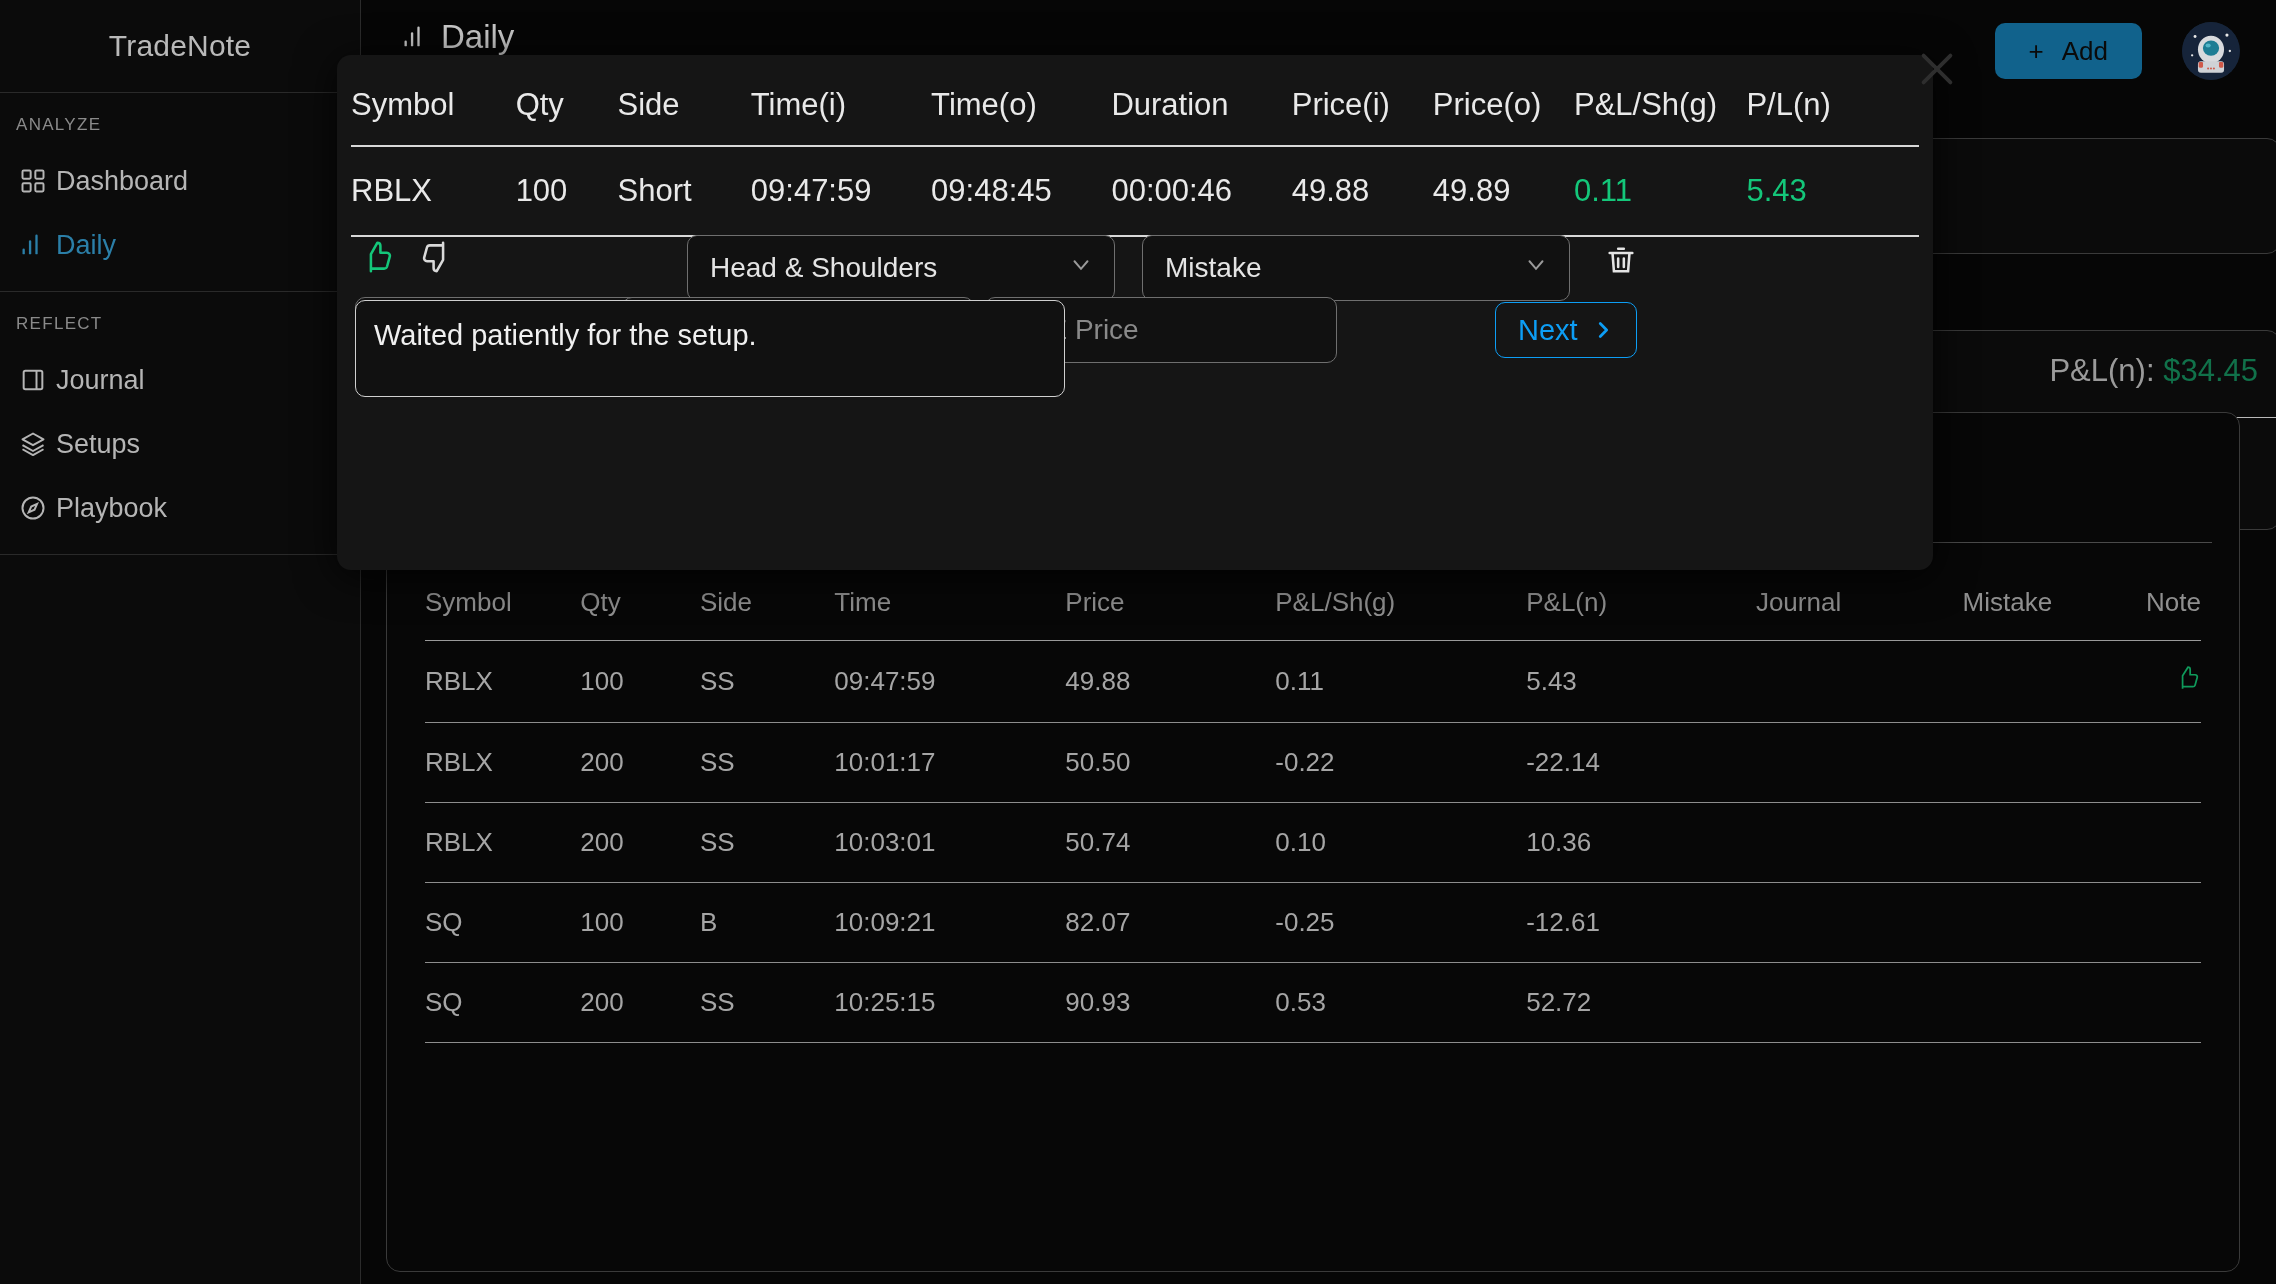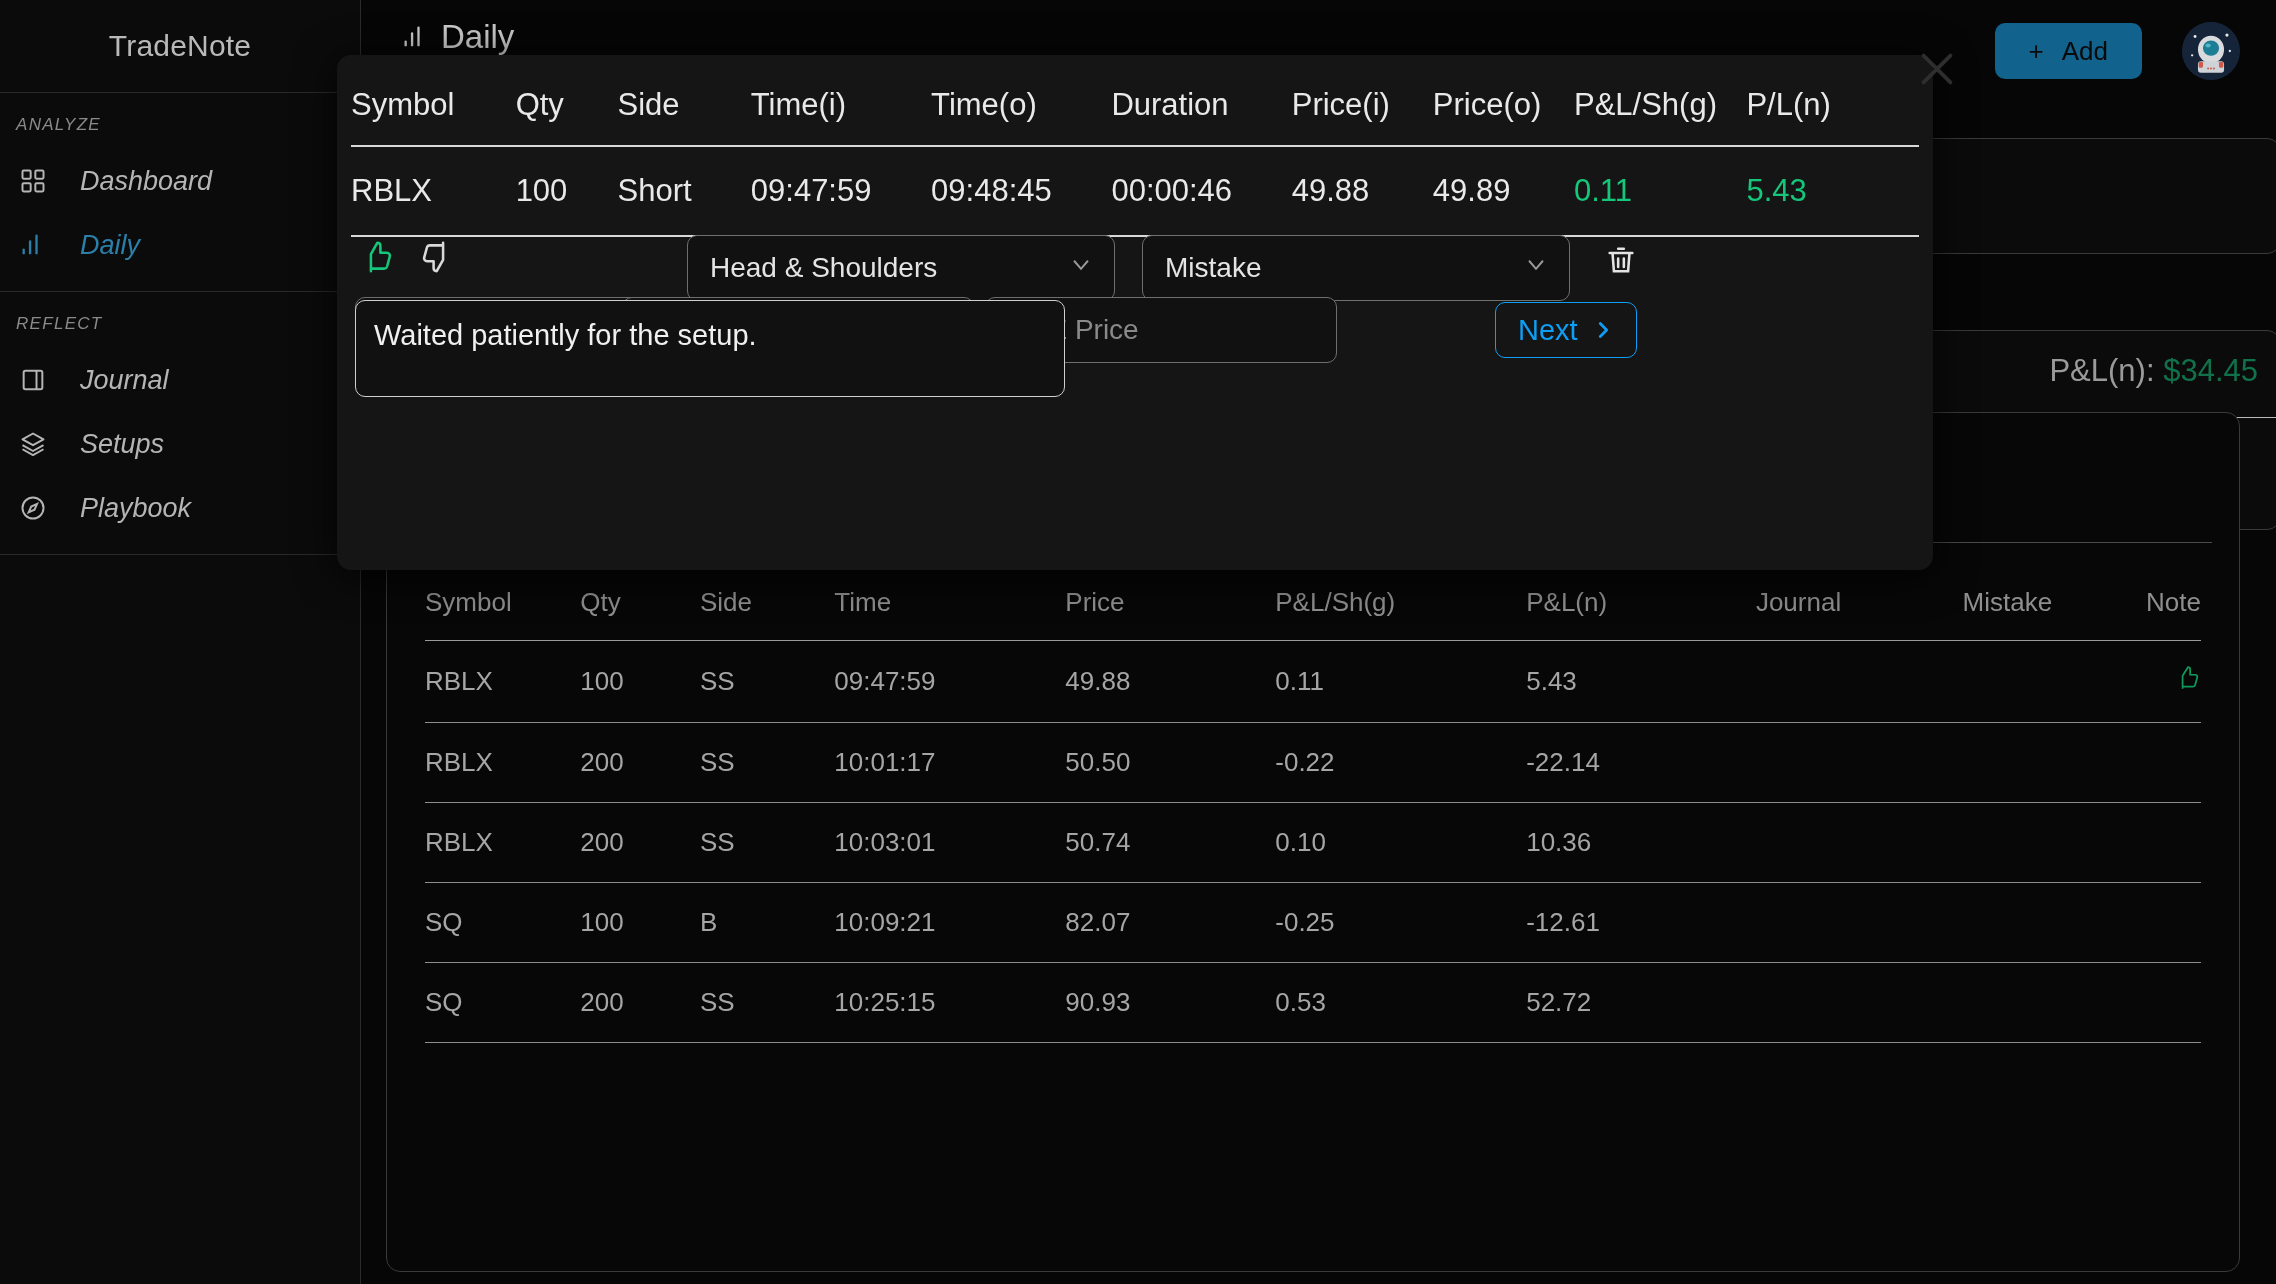--- a/index.html
+++ b/index.html
@@ -16,27 +16,27 @@
     position: absolute; left: 0; top: 0;
     width: 361px; height: 1284px;
     background: #0b0b0b;
     border-right: 1px solid #2b2b2b;
   }
   .brand {
     height: 92px; display: flex; align-items: center; justify-content: center;
     color: #b9b9b9; font-size: 30px; letter-spacing: .2px;
   }
   .side-sep { height: 1px; background: #2a2a2a; margin: 0; }
-  .side-group { padding: 22px 0 14px 0; font-style: italic; }
+  .side-group { padding: 22px 0 14px 0; }
   .group-label {
     color: #8a8a8a; font-size: 17px; letter-spacing: 1.3px;
     padding: 0 0 14px 16px;
   }
   .nav-item {
-    display: flex; align-items: center; gap: 32px;
+    display: flex; align-items: center; gap: 8px;
     height: 64px; padding-left: 18px;
     color: #b5b5b5; font-size: 27px; cursor: pointer;
   }
   .nav-item.active { color: #2b7fa8; }
   .nav-ico { width: 30px; height: 30px; display: flex; align-items: center; justify-content: center; flex: 0 0 30px; }
   .nav-ico svg { width: 28px; height: 28px; }
 
   
   #main { position: absolute; left: 361px; top: 0; right: 0; bottom: 0; }
   .page-title {

